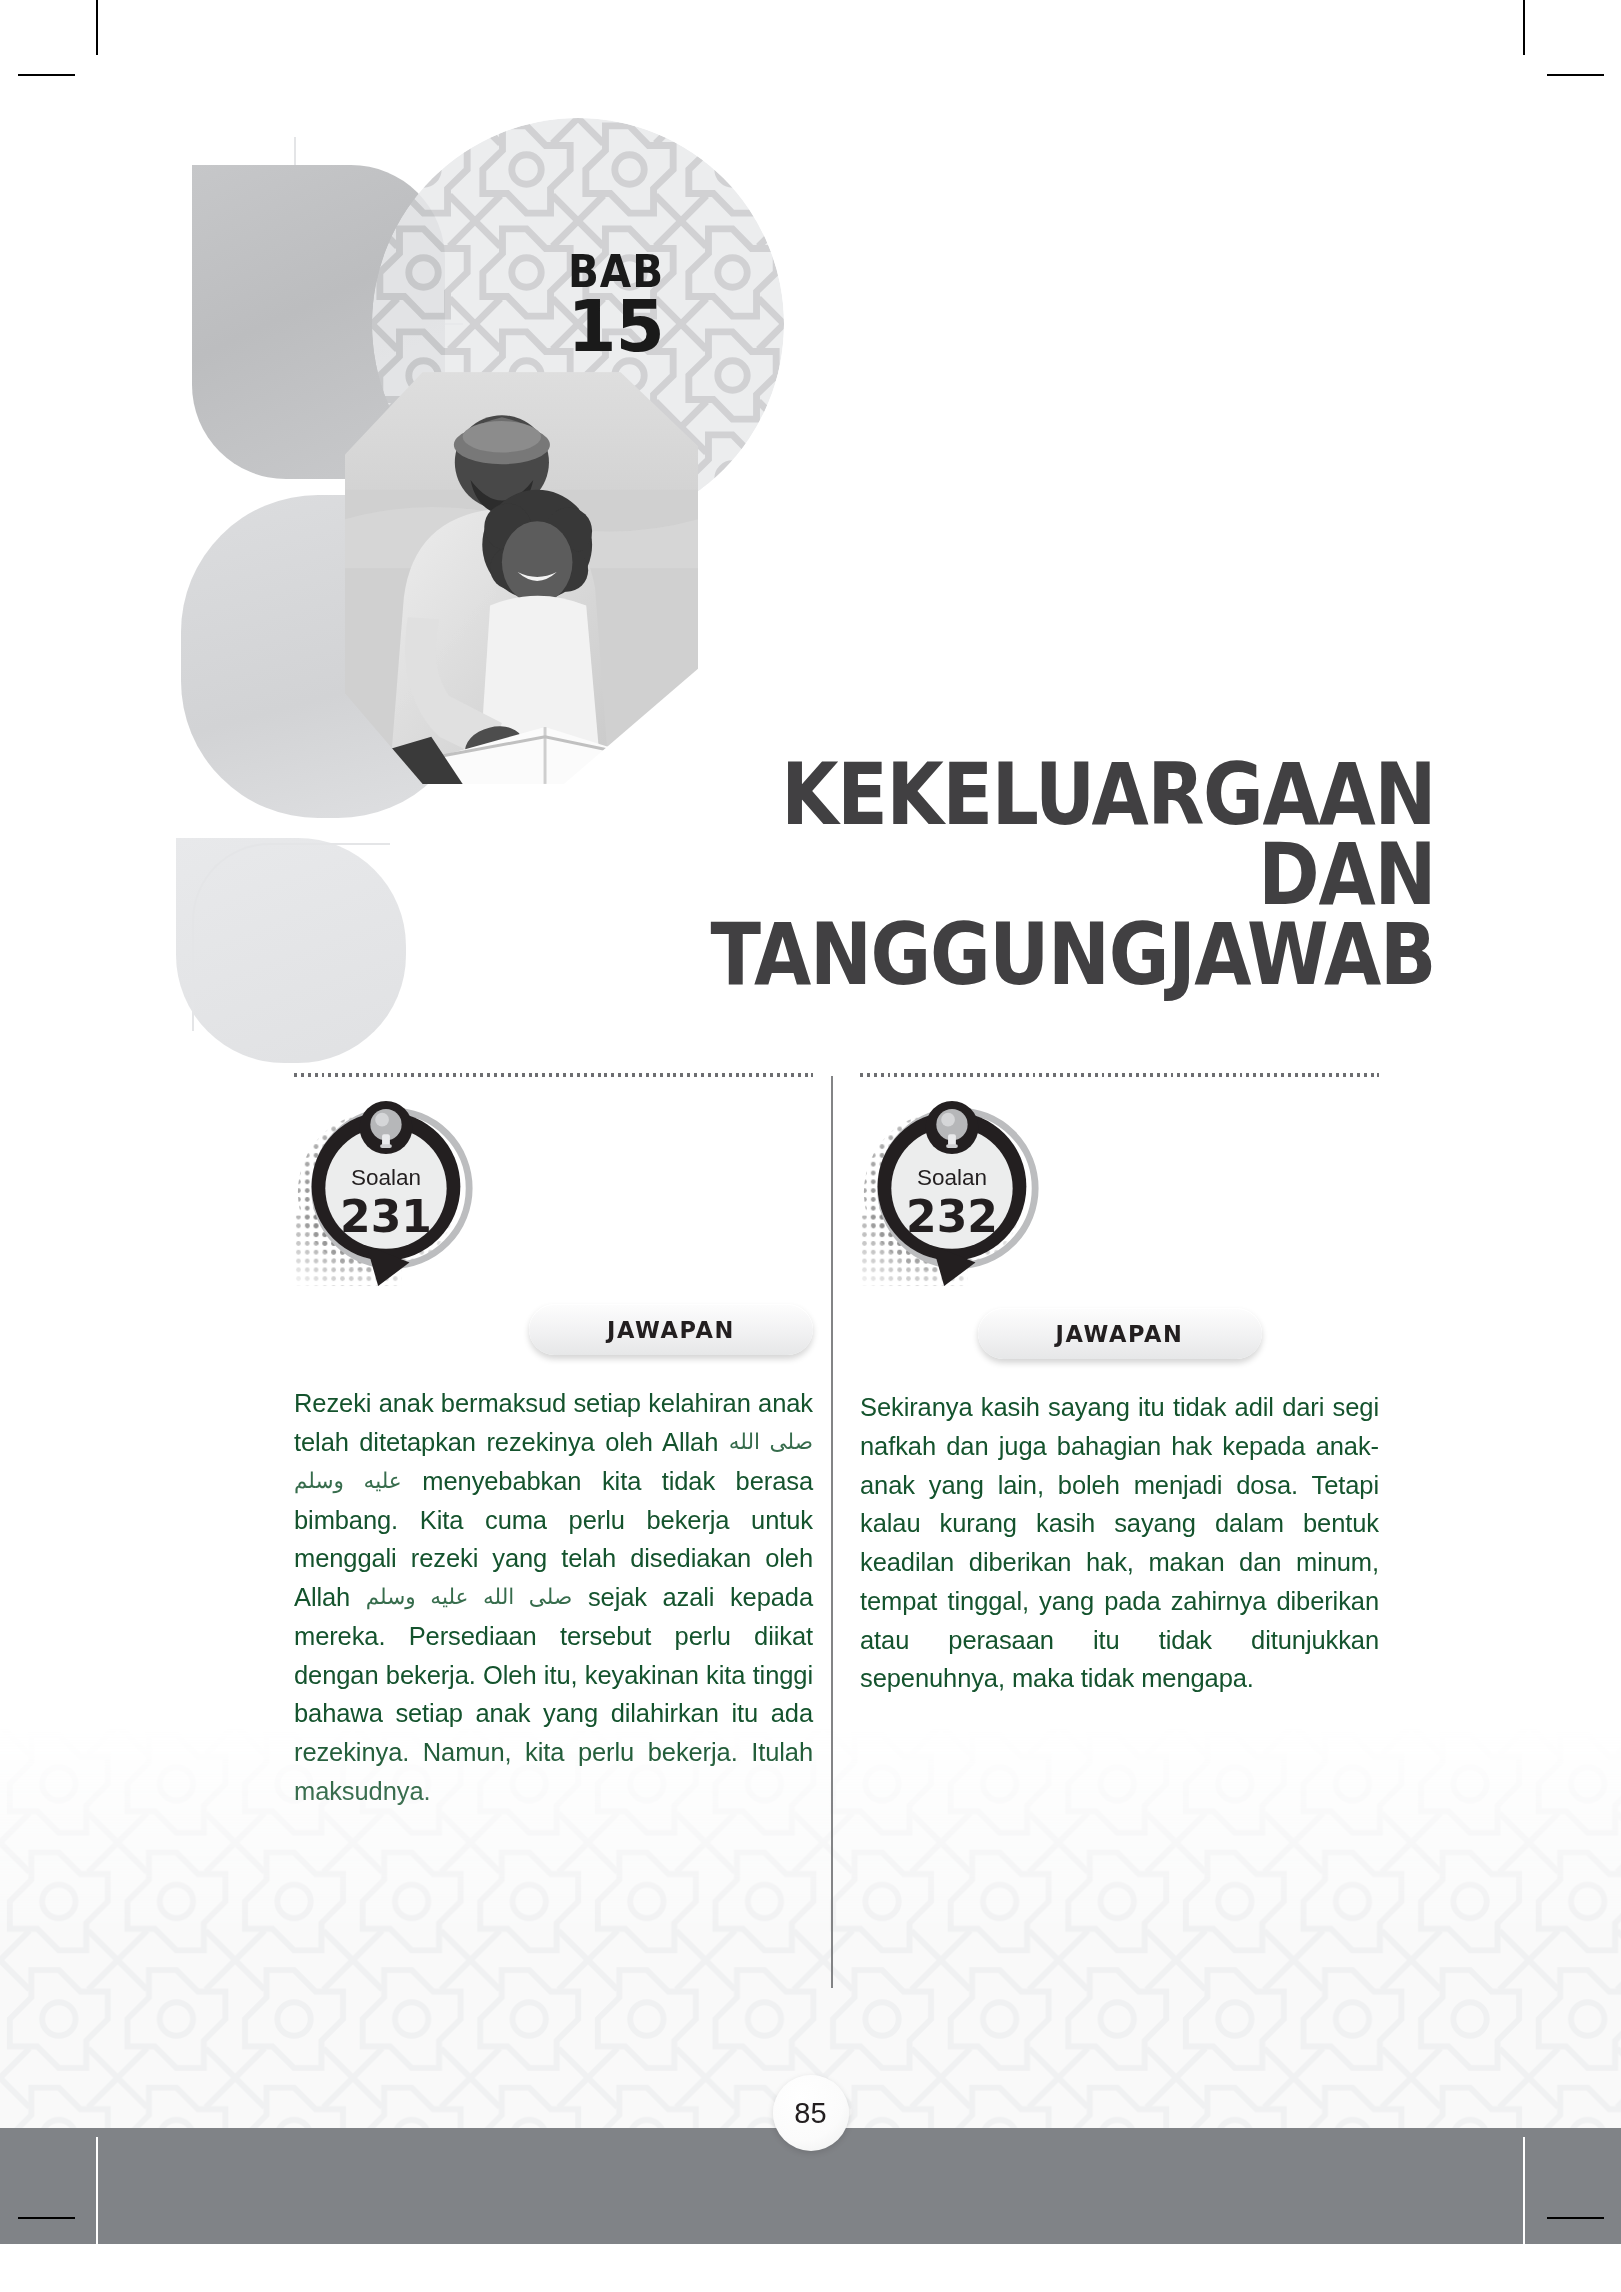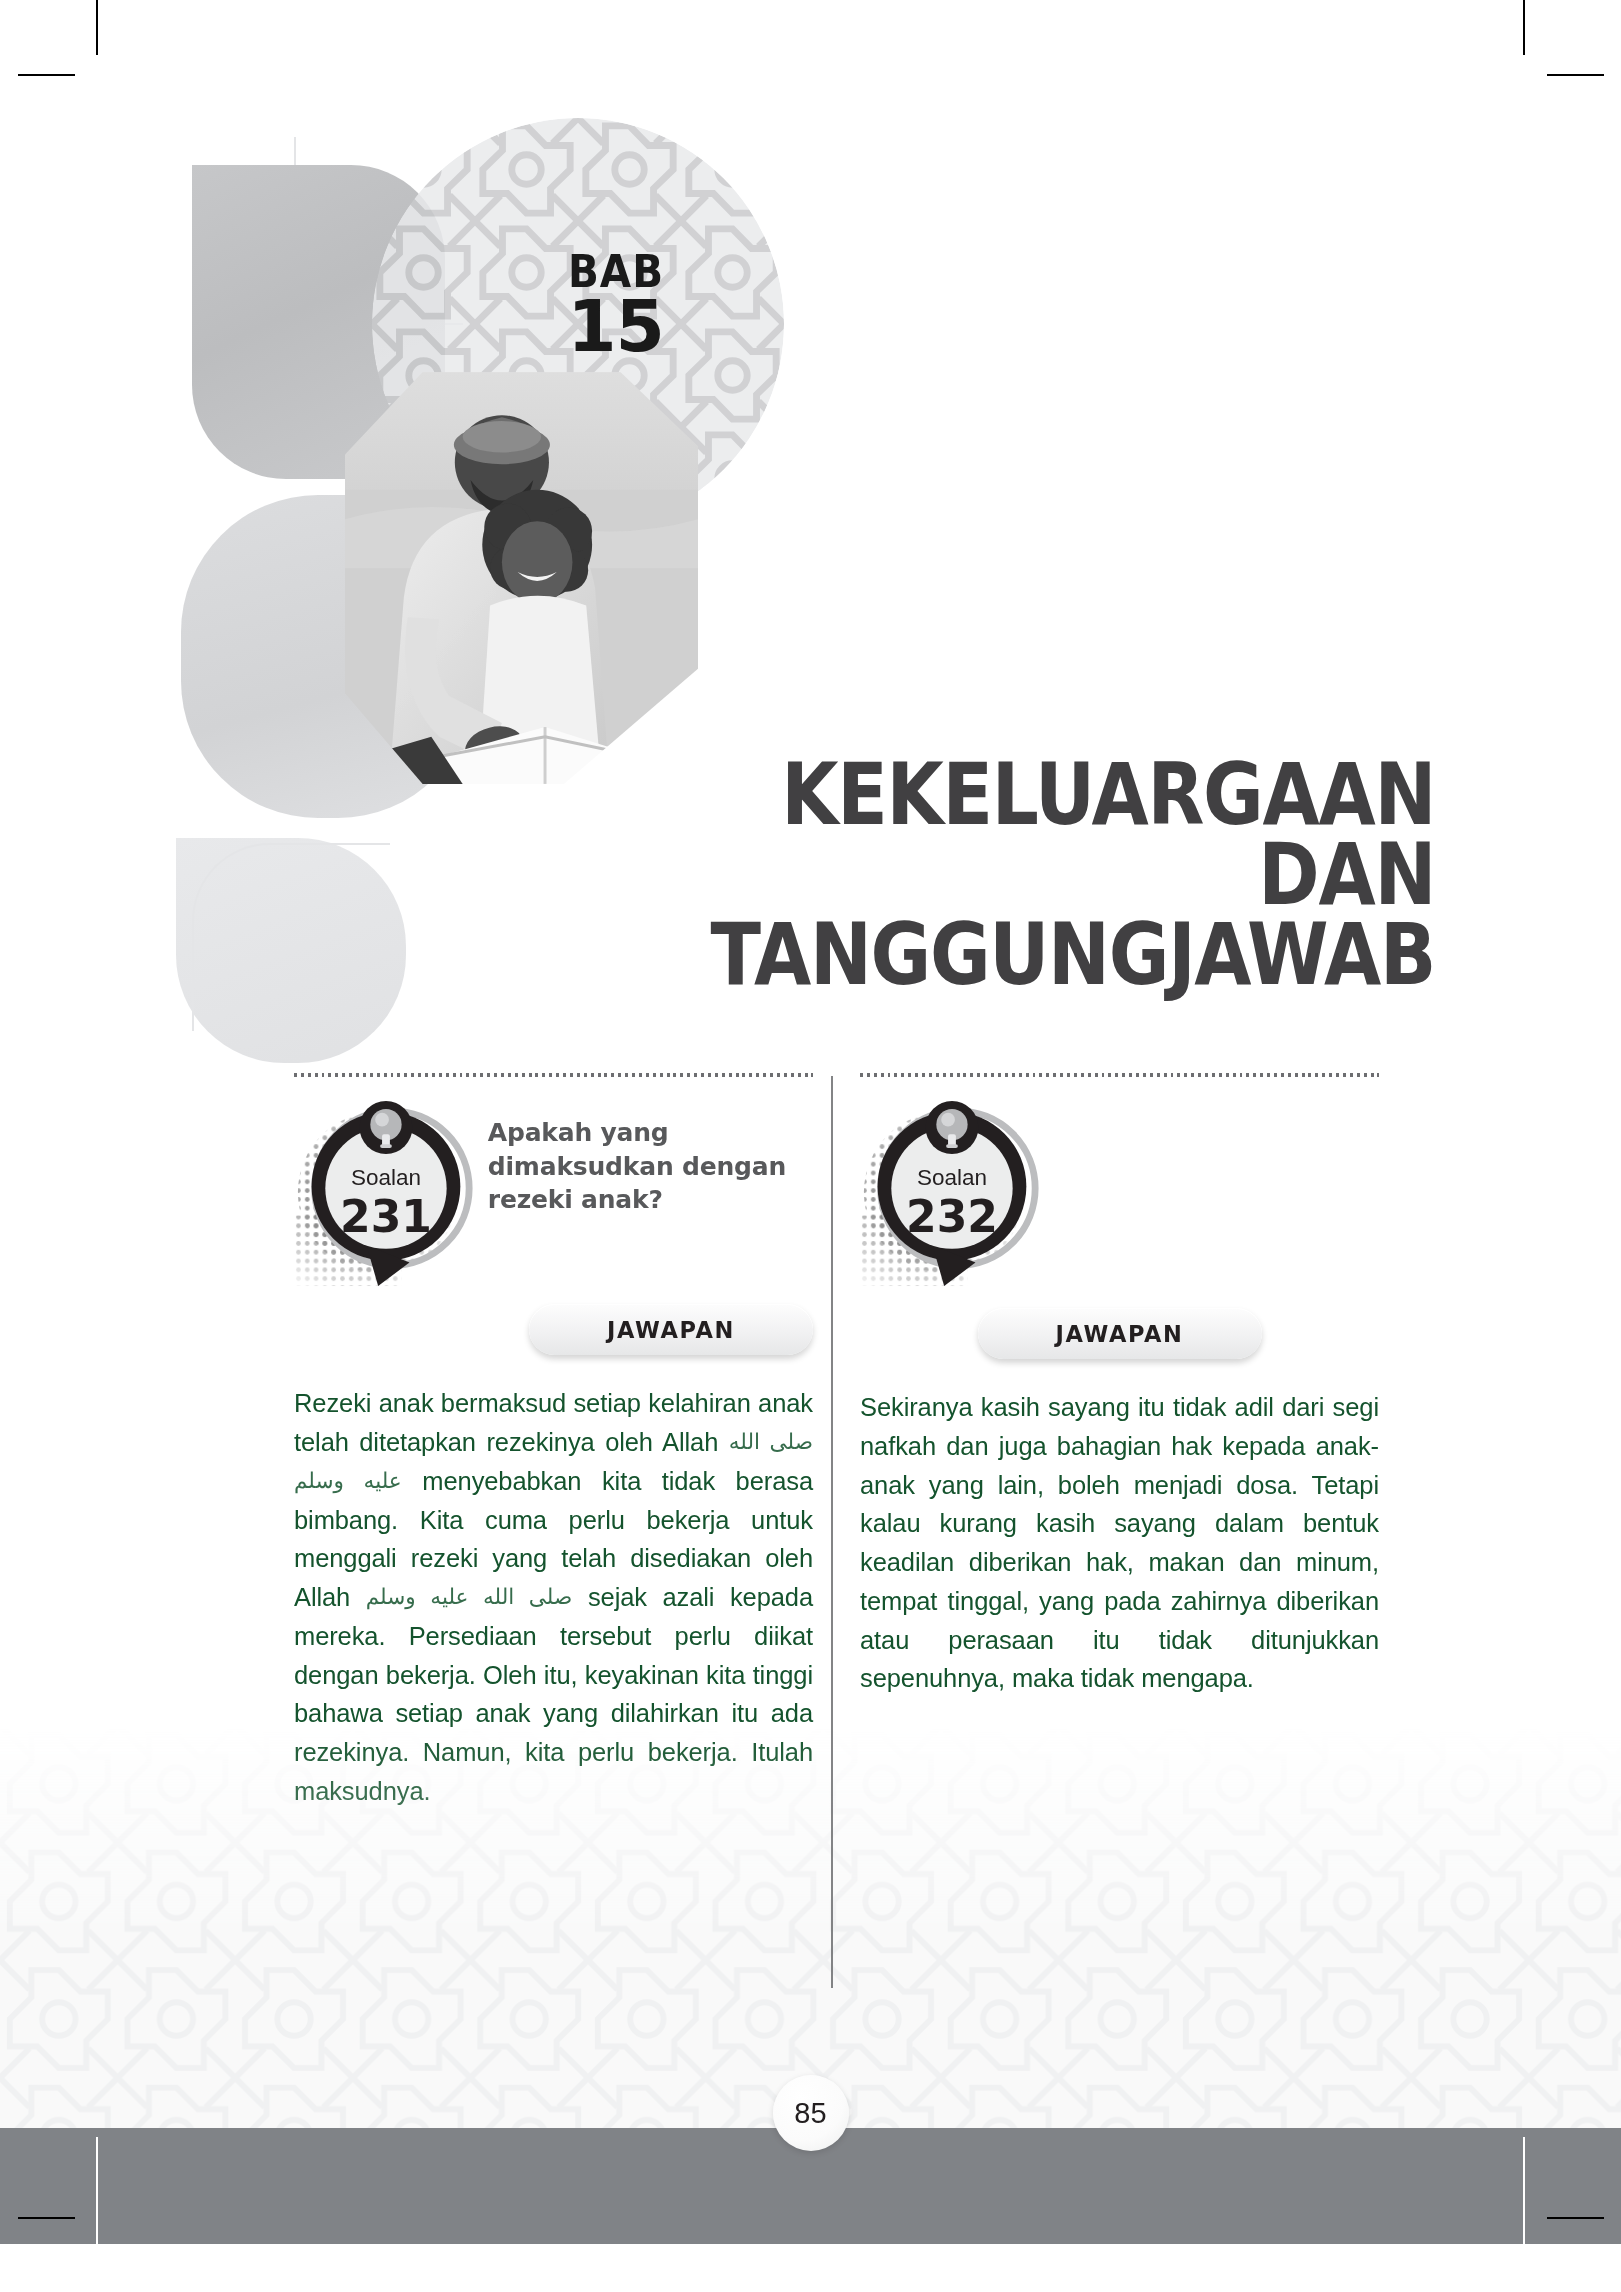--- a/index.html
+++ b/index.html
@@ -300,21 +300,20 @@
 
             <circle cx="94" cy="27" r="16" fill="#b6b7b9"></circle>
             <circle cx="90" cy="22" r="7" fill="#d5d6d8"></circle>
             <rect x="90" y="37" width="8" height="13" rx="2" fill="#e9eaec"></rect>
             <rect x="88" y="47" width="12" height="4" rx="2" fill="#cfd0d2"></rect>
 
             <text x="94" y="89" text-anchor="middle" font-family="Liberation Sans, sans-serif" font-size="23" fill="#231f20" id="soalan-label-1">Soalan</text>
             <text x="94" y="137" text-anchor="middle" font-family="DejaVu Sans, sans-serif" font-weight="700" font-size="45" fill="#231f20" id="soalan-number-1">231</text>
           </svg>
         </div>
-        <div class="qtext">Apakah yang dimaksudkan dengan rezeki anak?</div>
       </div>
 
       <div class="jawapan-row">
         <div class="jawapan">JAWAPAN</div>
       </div>
 
       <div class="body">
         <span>Rezeki anak bermaksud setiap kelahiran anak telah ditetapkan rezekinya oleh Allah </span><span class="hon">صلى الله عليه وسلم</span><span> menyebabkan kita tidak berasa bimbang. Kita cuma perlu bekerja untuk menggali rezeki yang telah disediakan oleh Allah </span><span class="hon">صلى الله عليه وسلم</span><span> sejak azali kepada mereka. Persediaan tersebut perlu diikat dengan bekerja. Oleh itu, keyakinan kita tinggi bahawa setiap anak yang dilahirkan itu ada rezekinya. Namun, kita perlu bekerja. Itulah maksudnya.</span>
       </div>
     </div>

